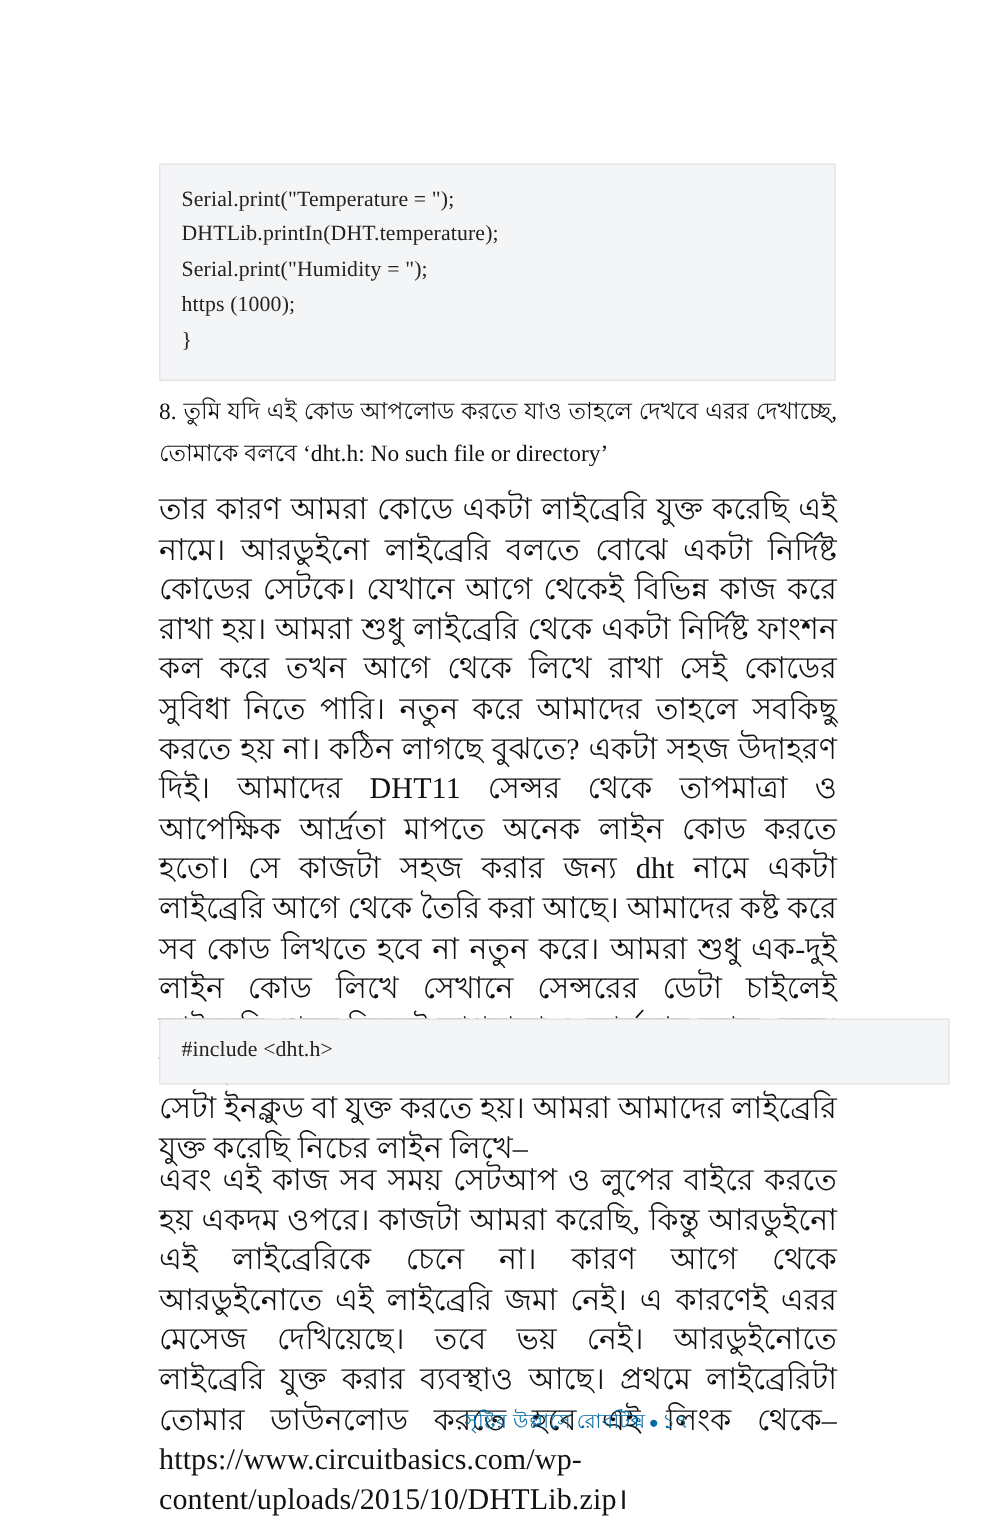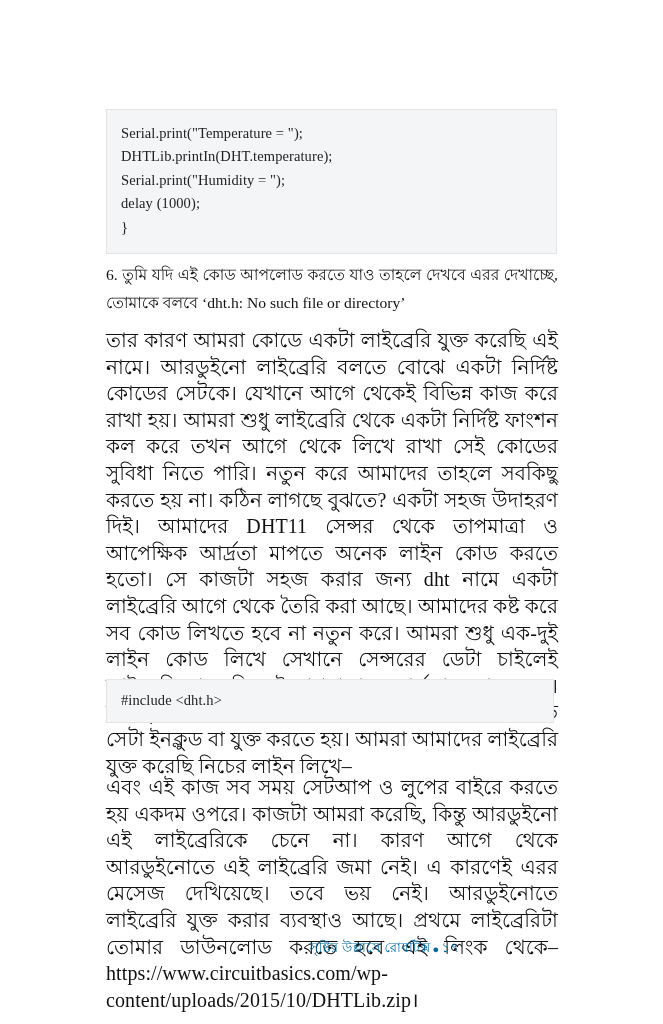--- a/index.html
+++ b/index.html
@@ -52,21 +52,21 @@
     position: absolute;
     left: 0;
     top: 109px;
     width: 451px;
   }
 
   #code-block-include {
     position: absolute;
     left: 0;
     top: 679px;
-    width: 448px;
+    width: 527px;
     padding-top: 9px;
     padding-bottom: 10px;
   }
 
   
   .bn {
     font-family: "Liberation Serif", "DejaVu Serif", serif;
     text-align: justify;
     text-justify: inter-word;
     font-size: 20px;
@@ -122,25 +122,25 @@
 </head>
 <body>
 
 <div class="page">
   <div class="content">
 
     <div class="code-block" id="code-block-main">
       <div class="code-line">Serial.print("Temperature = ");</div>
       <div class="code-line">DHTLib.printIn(DHT.temperature);</div>
       <div class="code-line">Serial.print("Humidity = ");</div>
-      <div class="code-line">delay (1000);</div>
+      <div class="code-line">https (1000);</div>
       <div class="code-line">}</div>
     </div>
 
-    <p class="bn" id="para-numbered">6. তুমি যদি এই কোড আপলোড করতে যাও তাহলে দেখবে এরর দেখাচ্ছে, তোমাকে বলবে ‘dht.h: No such file or directory’</p>
+    <p class="bn" id="para-numbered">8. তুমি যদি এই কোড আপলোড করতে যাও তাহলে দেখবে এরর দেখাচ্ছে, তোমাকে বলবে ‘dht.h: No such file or directory’</p>
 
     <p class="bn" id="para-explain">তার কারণ আমরা কোডে একটা লাইব্রেরি যুক্ত করেছি এই নামে। আরডুইনো লাইব্রেরি বলতে বোঝে একটা নির্দিষ্ট কোডের সেটকে। যেখানে আগে থেকেই বিভিন্ন কাজ করে রাখা হয়। আমরা শুধু লাইব্রেরি থেকে একটা নির্দিষ্ট ফাংশন কল করে তখন আগে থেকে লিখে রাখা সেই কোডের সুবিধা নিতে পারি। নতুন করে আমাদের তাহলে সবকিছু করতে হয় না। কঠিন লাগছে বুঝতে? একটা সহজ উদাহরণ দিই। আমাদের DHT11 সেন্সর থেকে তাপমাত্রা ও আপেক্ষিক আর্দ্রতা মাপতে অনেক লাইন কোড করতে হতো। সে কাজটা সহজ করার জন্য dht নামে একটা লাইব্রেরি আগে থেকে তৈরি করা আছে। আমাদের কষ্ট করে সব কোড লিখতে হবে না নতুন করে। আমরা শুধু এক-দুই লাইন কোড লিখে সেখানে সেন্সরের ডেটা চাইলেই লাইব্রেরি থেকে নিজেই তাপমাত্রা ও আর্দ্রতার ভ্যালু দেবে। আরডুইনোতে যেকোনো লাইব্রেরি ব্যবহার করলে কোডে সেটা ইনক্লুড বা যুক্ত করতে হয়। আমরা আমাদের লাইব্রেরি যুক্ত করেছি নিচের লাইন লিখে–</p>
 
     <div class="code-block" id="code-block-include">
       <div class="code-line">#include &lt;dht.h&gt;</div>
     </div>
 
     <p class="bn" id="para-final">এবং এই কাজ সব সময় সেটআপ ও লুপের বাইরে করতে হয় একদম ওপরে। কাজটা আমরা করেছি, কিন্তু আরডুইনো এই লাইব্রেরিকে চেনে না। কারণ আগে থেকে আরডুইনোতে এই লাইব্রেরি জমা নেই। এ কারণেই এরর মেসেজ দেখিয়েছে। তবে ভয় নেই। আরডুইনোতে লাইব্রেরি যুক্ত করার ব্যবস্থাও আছে। প্রথমে লাইব্রেরিটা তোমার ডাউনলোড করতে হবে এই লিংক থেকে– https://www.circuitbasics.com/wp-content/uploads/2015/10/DHTLib.zip।</p>
 
     <div id="footer">

